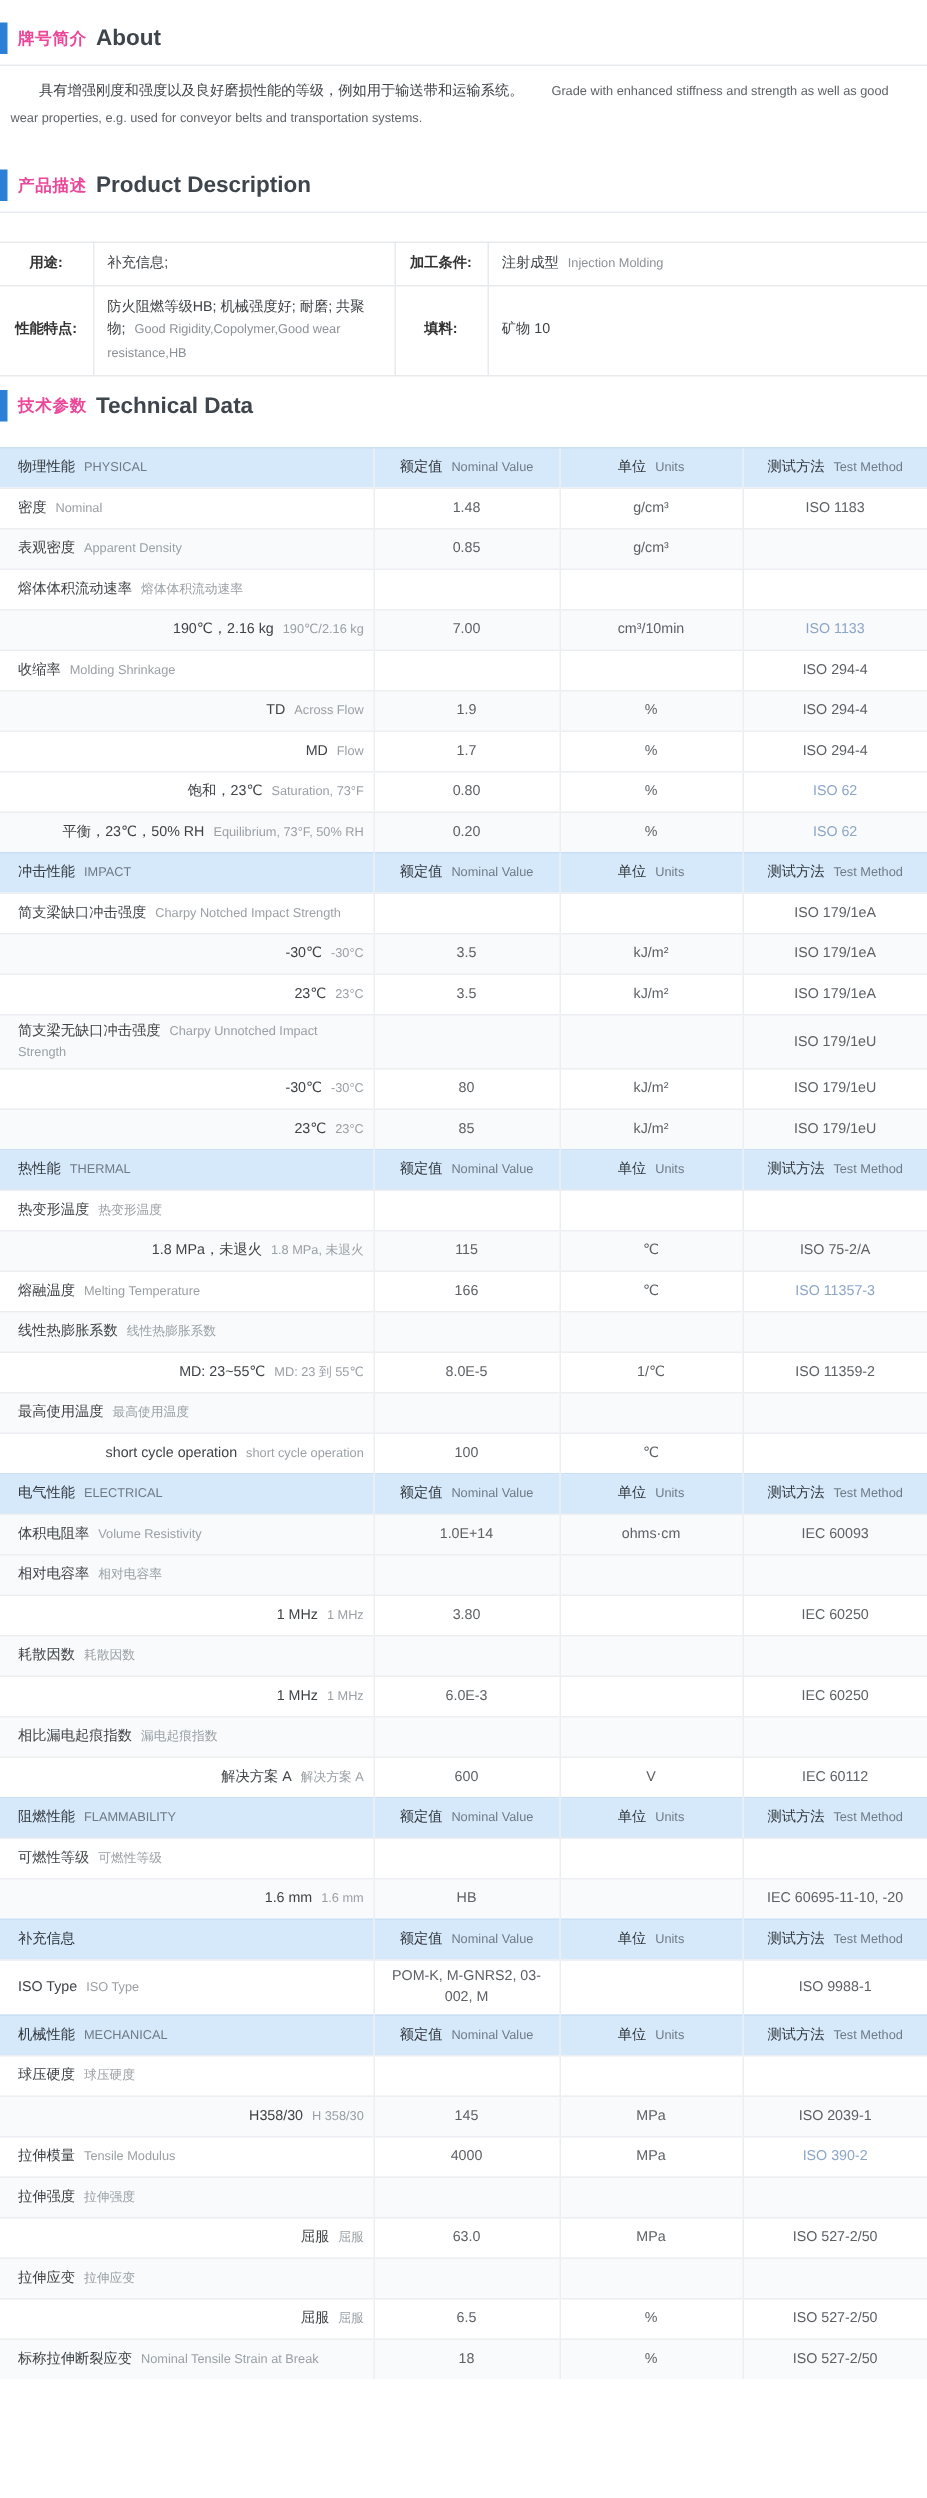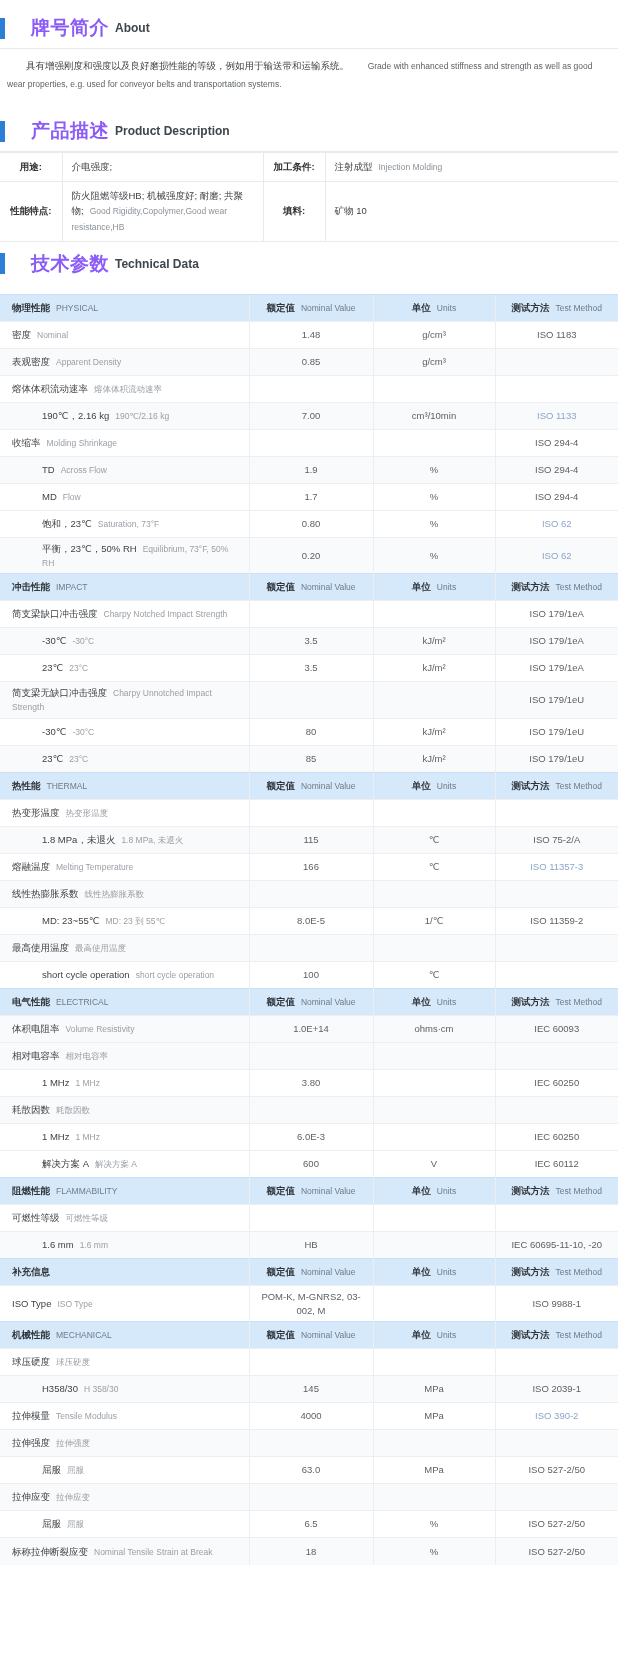--- a/index.html
+++ b/index.html
@@ -12,59 +12,59 @@
   *{box-sizing:border-box;}
   html,body{margin:0;padding:0;}
   body{
     width:618px;min-height:1665px;background:#ffffff;
     font-family:"Liberation Sans","DejaVu Sans",sans-serif;
     color:#404040;overflow-x:hidden;
   }
   
   .section-title{display:flex;align-items:center;padding:9px 0 7px 0;}
   .accent-bar{width:5px;height:21px;background:var(--accent);flex:0 0 5px;}
-  .title-zh{font-size:19px;font-weight:bold;color:#8b5cf6;margin-left:26px;letter-spacing:.5px;}
-  .title-en{font-size:12px;font-weight:bold;color:#3e454d;margin-left:6px;}
+  .title-zh{font-size:11px;font-weight:bold;color:#ec4899;margin-left:7px;letter-spacing:.5px;}
+  .title-en{font-size:15px;font-weight:bold;color:#3e454d;margin-left:6px;}
   .divider{border-bottom:1px solid #e7eaee;}
   
   .about-text{
     margin:0;padding:8px 8px 16px 7px;font-size:9.5px;line-height:1.9;
     color:#4c4c4c;text-indent:2em;
   }
   .about-text .en{color:#5d6368;margin-left:16px;}
   
   table{border-collapse:collapse;width:618px;table-layout:fixed;}
-  .product-table{margin-top:0;}
+  .product-table{margin-top:19px;}
   .product-table td{
     border-top:1px solid var(--border);border-bottom:1px solid var(--border);
     font-size:9.5px;padding:6px 9px;vertical-align:middle;line-height:1.65;
   }
   .product-table .lbl{
     font-weight:bold;color:#333;text-align:center;padding:6px 2px;
     border-right:1px solid var(--border);
   }
   .product-table .val{color:#474747;}
   .product-table .val .en{color:#8b9197;margin-left:6px;}
   .product-table .val.mid{border-right:1px solid var(--border);}
   .pcol1{width:62px;} .pcol2{width:201px;} .pcol3{width:62px;} .pcol4{width:293px;}
   
   .tech-table{margin-top:10px;}
   .tech-table td{
     border-top:1px solid #eceef1;font-size:9.5px;vertical-align:middle;
     padding:4px 6px;height:27px;line-height:1.45;color:#5d6166;text-align:center;
   }
   .tech-table td.prop{text-align:left;padding-left:12px;}
-  .tech-table td.prop.indent{padding-left:42px;}
+  .tech-table td.prop.indent{padding-left:27px;text-align:right;}
   .tech-table td.c2,.tech-table td.c3,.tech-table td.c4{border-left:1px solid #eceef1;}
   .tech-table tr.alt td{background:var(--alt-row);}
   .tech-table tr.sec-header td{
     background:var(--header-bg);border-top:1px solid #c9dff5;
   }
   .zh{color:#3f4347;}
-  .sec-header .zh{font-weight:bold;color:#30353a;}
+  .sec-header .zh{font-weight:normal;color:#30353a;}
   .en{font-size:8.5px;color:#9aa0a6;margin-left:6px;}
   .sec-header .en{color:#6f7a85;}
   td.method.link{color:var(--link);text-align:center;}
   .tcol1{width:249px;} .tcol2{width:124px;} .tcol3{width:122px;} .tcol4{width:123px;}
   
   .gap-sm{height:6px;} .gap-md{height:12px;}
 </style>
 </head>
 <body>
 
@@ -89,21 +89,21 @@
 <table class="product-table">
   <colgroup>
       <col class="pcol1">
       <col class="pcol2">
       <col class="pcol3">
       <col class="pcol4">
     </colgroup>
   <tbody>
       <tr>
         <td class="lbl">用途:</td>
-        <td class="val mid"><span class="zh">介电强度;</span></td>
+        <td class="val mid"><span class="zh">补充信息;</span></td>
         <td class="lbl">加工条件:</td>
         <td class="val"><span class="zh">注射成型</span><span class="en">Injection Molding</span></td>
       </tr>
       <tr>
         <td class="lbl">性能特点:</td>
         <td class="val mid"><span class="zh">防火阻燃等级HB; 机械强度好; 耐磨; 共聚物;</span><span class="en">Good Rigidity,Copolymer,Good wear resistance,HB</span></td>
         <td class="lbl">填料:</td>
         <td class="val"><span class="zh">矿物 10</span></td>
       </tr>
     </tbody>
@@ -301,20 +301,26 @@
         <td class="c2"></td>
         <td class="c3"></td>
         <td class="c4 method"></td>
       </tr>
       <tr>
         <td class="prop indent"><span class="zh">1 MHz</span><span class="en">1 MHz</span></td>
         <td class="c2">6.0E-3</td>
         <td class="c3"></td>
         <td class="c4 method">IEC 60250</td>
       </tr>
+      <tr class="alt">
+        <td class="prop"><span class="zh">相比漏电起痕指数</span><span class="en">漏电起痕指数</span></td>
+        <td class="c2"></td>
+        <td class="c3"></td>
+        <td class="c4 method"></td>
+      </tr>
       <tr>
         <td class="prop indent"><span class="zh">解决方案 A</span><span class="en">解决方案 A</span></td>
         <td class="c2">600</td>
         <td class="c3">V</td>
         <td class="c4 method">IEC 60112</td>
       </tr>
       <tr class="sec-header">
         <td class="prop"><span class="zh">阻燃性能</span><span class="en">FLAMMABILITY</span></td>
         <td class="c2"><span class="zh">额定值</span><span class="en">Nominal Value</span></td>
         <td class="c3"><span class="zh">单位</span><span class="en">Units</span></td>

